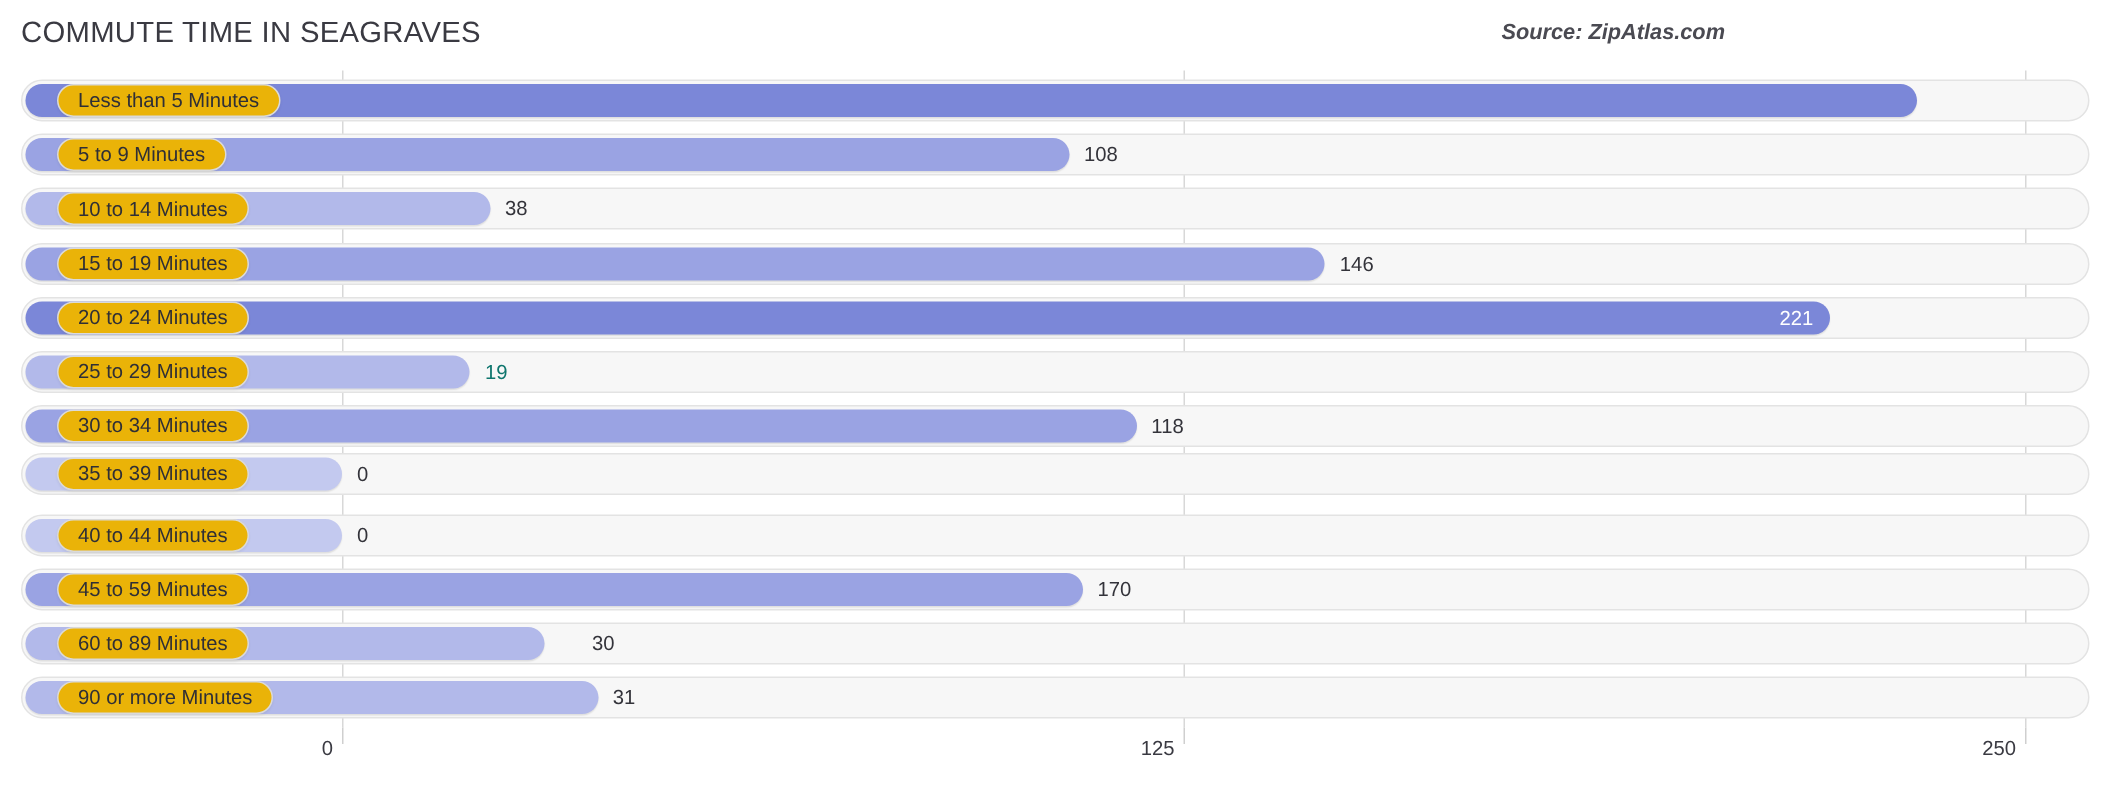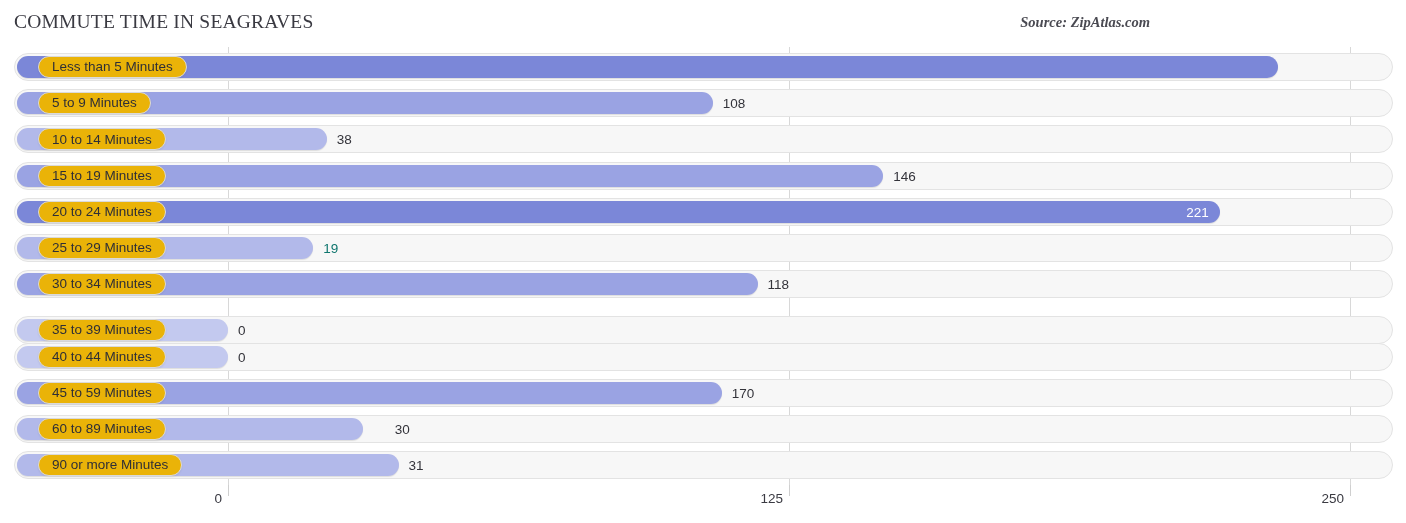--- a/index.html
+++ b/index.html
@@ -6,21 +6,21 @@
   body{
     width:1406px;height:523px;
     background:#ffffff;
     font-family:"Liberation Sans", sans-serif;
     color:#333;
     overflow:hidden;
   }
   .chart-root{position:relative;width:1406px;height:523px;box-sizing:border-box;}
 
   
-  .header{position:absolute;left:0;top:0;width:1162px;height:44px;font-family:Liberation Serif, serif;}
+  .header{position:absolute;left:0;top:0;width:1162px;height:44px;}
   .chart-title{
     position:absolute;left:14px;top:11px;
     font-size:19.5px;font-weight:400;letter-spacing:.2px;
     color:#3a3a42;white-space:nowrap;
   }
   .chart-source{
     position:absolute;right:12px;top:14px;
     font-size:14.5px;font-style:italic;font-weight:700;
     color:#4a4a52;white-space:nowrap;
   }
@@ -138,21 +138,21 @@
           <div class="bar-value-out" style="color: #0f766e; left: 309.272px; top: 14px;">19</div>
         </div>
         <div class="row" style="top: 223.2px;">
           <div class="track" style="background: rgb(247, 247, 247); border-color: rgb(227, 227, 227);"></div>
           <div class="bar" style="background: rgb(154, 163, 227); width: 740.584px;"></div>
           <div class="cat-pill">
             <span class="cat-label">30 to 34 Minutes</span>
           </div>
           <div class="bar-value-out" style="color: rgb(51, 51, 58); left: 753.584px; top: 14px;">118</div>
         </div>
-        <div class="row" style="top: 269px; text-align: right;">
+        <div class="row" style="top: 255px; text-align: right;">
           <div class="track" style="background: rgb(247, 247, 247); border-color: rgb(227, 227, 227);"></div>
           <div class="bar" style="background: rgb(195, 201, 239); width: 211px;"></div>
           <div class="cat-pill">
             <span class="cat-label">35 to 39 Minutes</span>
           </div>
           <div class="bar-value-out" style="color: rgb(51, 51, 58); left: 224px; top: 14px;">0</div>
         </div>
         <div class="row" style="top: 295.6px;">
           <div class="track" style="background: rgb(247, 247, 247); border-color: rgb(227, 227, 227);"></div>
           <div class="bar" style="background: rgb(195, 201, 239); width: 211px;"></div>

